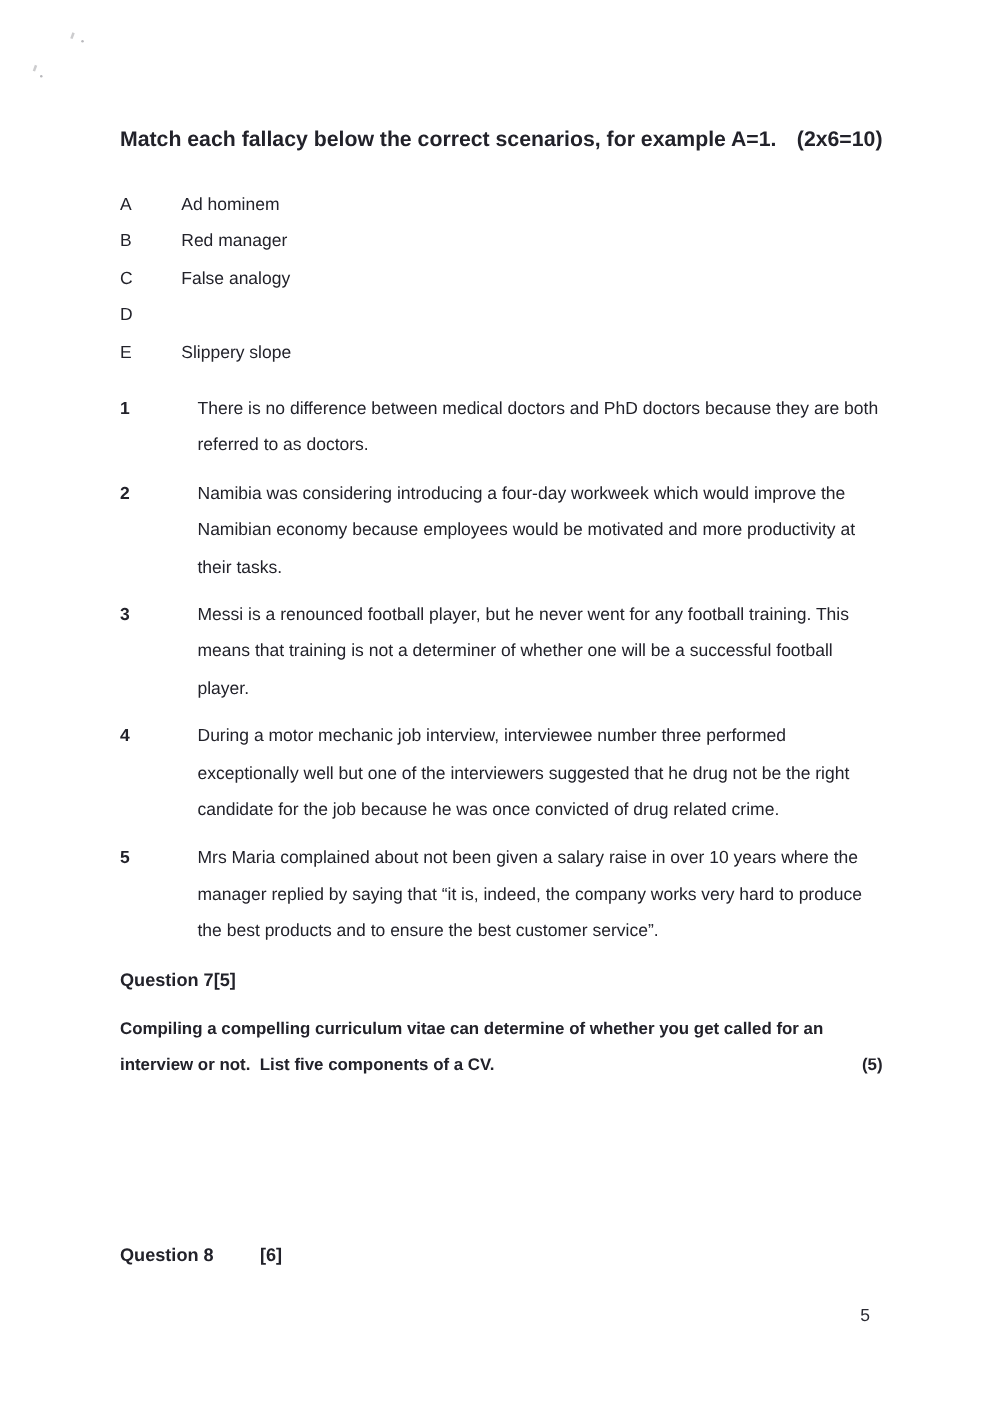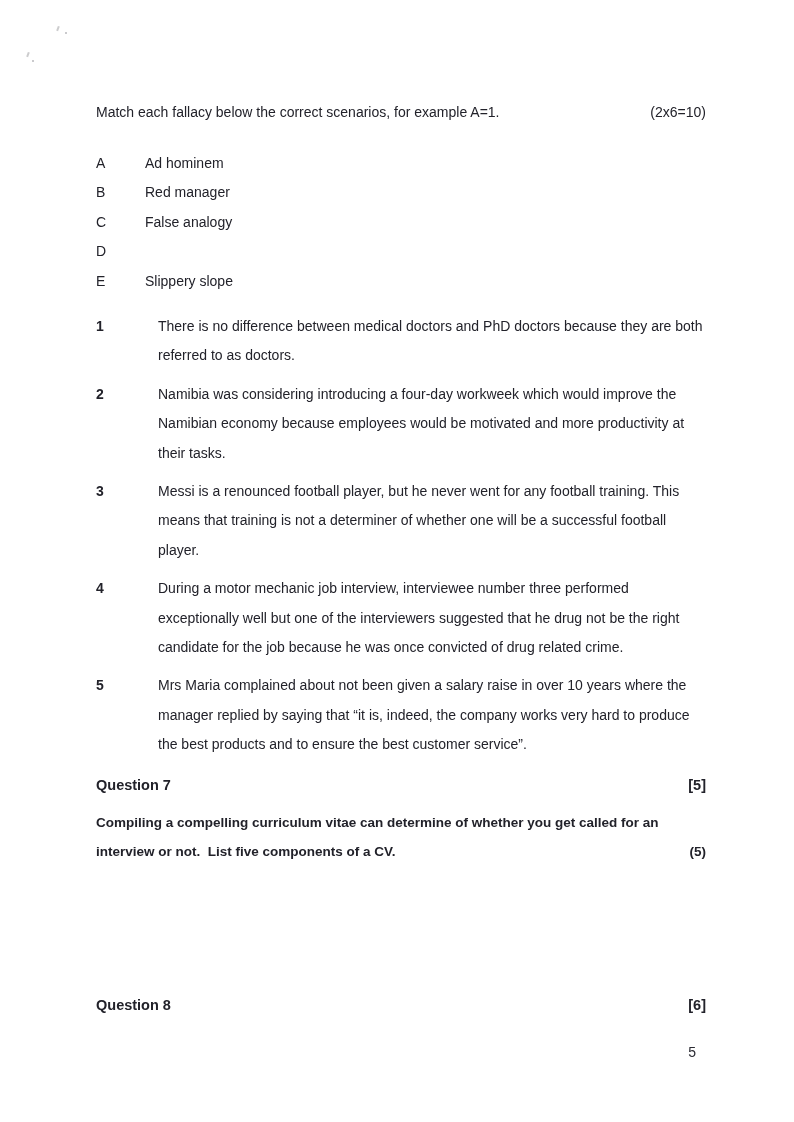--- a/index.html
+++ b/index.html
@@ -13,39 +13,39 @@
   }
   .content {
     position: absolute;
     left: 96px; top: 0;
     width: 610px; height: 100%;
   }
   
   .heading-row {
     position: absolute; top: 101px; left: 0; right: 0;
     display: flex; justify-content: space-between; align-items: flex-end;
-    font-weight: normal; font-size: 14px; line-height: 22px;
+    font-weight: bold; font-size: 17px; line-height: 22px;
   }
   
   .options { position: absolute; top: 149px; left: 0; right: 0; }
   .option-row { display: flex; line-height: 29.4px; font-size: 14px; }
   .option-letter { width: 49px; flex: 0 0 49px; }
   
   .scenarios { position: absolute; top: 312px; left: 0; right: 0; }
   .scenario { display: flex; margin-bottom: 9px; font-size: 14px; line-height: 29.4px; }
   .scenario-number { width: 24px; flex: 0 0 24px; font-weight: bold; }
   .scenario-text { flex: 1; white-space: pre-line; margin-left: 38px; }
   
   .q-row {
     position: absolute; left: 0; right: 0;
-    display: flex; justify-content: space-between; align-items: baseline;
+    display: flex; justify-content: flex-start; align-items: baseline;
     font-weight: bold; font-size: 14.5px; line-height: 22px;
   }
   .q7 { top: 774px; }
-  .q8 { top: 994px; }
+  .q8 { top: 994px; gap: 37px; }
   
   .cv-para {
     position: absolute; top: 808px; left: 0; right: 0;
     font-weight: bold; font-size: 13.5px; line-height: 29.4px;
   }
   .cv-body { white-space: pre-line; display: block; }
   .cv-marks { position: absolute; right: 0; top: 29.4px; }
   
   .page-number {
     position: absolute; top: 1041px; right: 10px;

